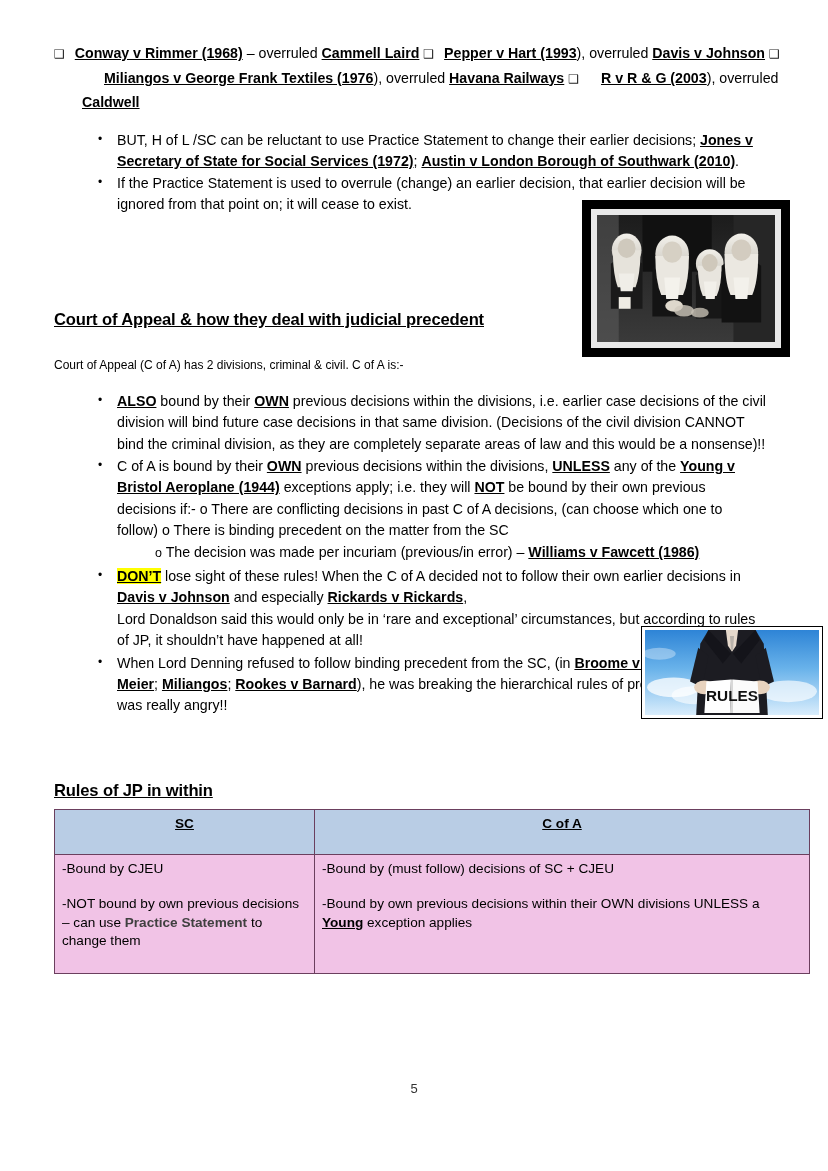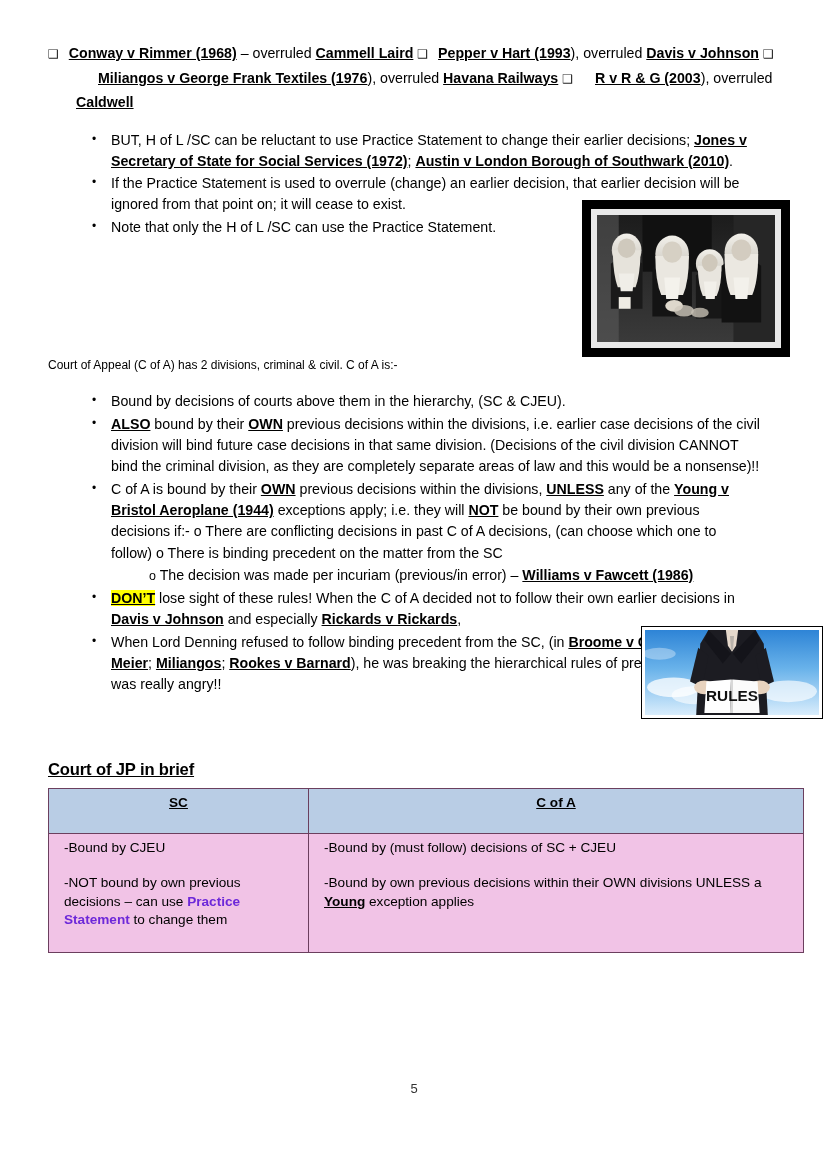--- a/index.html
+++ b/index.html
@@ -13,36 +13,36 @@
   }
   .page {
     position: relative;
     width: 828px;
     height: 1171px;
     background: #ffffff;
     overflow: hidden;
   }
   .content {
     position: absolute;
-    left: 48px;
+    left: 54px;
     top: 42px;
     width: 728px;
   }
 
   
   .para {
     font-size: 12px;
     line-height: 21.5px;
     margin: 0;
   }
   b, .b { font-weight: normal; text-align: right; }
   .u { }
   .bu { font-weight: bold; text-decoration: underline; }
   .hl { background: #ffff00; }
-  .red { color: #6d28d9; font-weight: bold; }
+  .red { color: #404040; font-weight: bold; }
 
   
   .boxblock {
     font-size: 14.2px;
     line-height: 23.5px;
     margin: 0;
     padding-left: 28px;
     text-indent: -28px;
   }
   .boxglyph {
@@ -165,21 +165,21 @@
     background: #b9cde5;
     text-align: center;
     height: 34px;
     font-weight: bold;
   }
   table.jp th span { text-decoration: underline; margin-top: 15px; }
   table.jp td {
     background: #f1c3e6;
     height: 108px;
   }
-  table.jp td p { margin: 0 0 17px 8px; }
+  table.jp td p { margin: 0 0 17px 0; }
   table.jp td p:last-child { margin-bottom: 0; }
   .col-sc { width: 245px; }
 
   .pagenum {
     position: absolute;
     left: 0;
     top: 1081px;
     width: 828px;
     text-align: center;
     font-size: 13px;
@@ -195,44 +195,46 @@
     <p class="boxblock">
       <span class="boxglyph">❑</span><span class="gap-sm"></span><span class="bu">Conway v Rimmer (1968)</span><span> – overruled </span><span class="bu">Cammell Laird</span>
       <span class="boxglyph">❑</span><span class="gap-sm"></span><span class="bu">Pepper v Hart (1993</span><span>), overruled </span><span class="bu">Davis v Johnson</span>
       <span class="boxglyph">❑</span><span class="gap"></span><span class="bu">Miliangos v George Frank Textiles (1976</span><span>), overruled </span><span class="bu">Havana Railways</span>
       <span class="boxglyph">❑</span><span class="gap"></span><span class="bu">R v R &amp; G (2003</span><span>), overruled </span><span class="bu">Caldwell</span>
     </p>
 
     <ul class="bl">
       <li id="b-top-0"><span>BUT, H of L /SC can be reluctant to use Practice Statement to change their earlier decisions; </span><span class="bu">Jones v Secretary of State for Social Services (1972)</span><span>; </span><span class="bu">Austin v London Borough of Southwark (2010)</span><span>.</span></li>
       <li id="b-top-1"><span>If the Practice Statement is used to overrule (change) an earlier decision, that earlier decision will be ignored from that point on; it will cease to exist.</span></li>
-      <li id="b-top-2"><span>Note that only the H of L /SC can use the Practice Statement.</span></li>
     </ul>
 
     <div style="height:78px"></div>
+    <h2 class="heading">Court of Appeal &amp; how they deal with judicial precedent</h2>
 
     <div style="height:24px"></div>
     <p class="para">Court of Appeal (C of A) has 2 divisions, criminal &amp; civil. C of A is:-</p>
 
     <ul class="bl">
-      <li id="b-coa-0"><span>Bound by decisions of courts above them in the hierarchy, (SC &amp; CJEU).</span></li>
       <li id="b-coa-1"><span class="bu">ALSO</span><span> bound by their </span><span class="bu">OWN</span><span> previous decisions within the divisions, i.e. earlier case decisions of the civil division will bind future case decisions in that </span><span class="u">same</span><span> division. (Decisions of the civil division CANNOT bind the criminal division, as they are completely separate areas of law and this would be a nonsense)!!</span></li>
       <li id="b-coa-2">
       <span>C of A is bound by their </span><span class="bu">OWN</span><span> previous decisions within the divisions, </span><span class="bu">UNLESS</span><span> any of the </span><span class="bu">Young v Bristol Aeroplane (1944)</span><span> exceptions apply; i.e. they will </span><span class="bu">NOT</span><span> be bound by their own previous decisions if:- o There are conflicting decisions in past C of A decisions, (can choose which one to follow) o There is binding precedent on the matter from the SC</span></li>
       <li class="nobullet">
         <span class="subind">
           <span class="omark">o</span><span> The decision was made per incuriam (previous/in error) – </span><span class="bu">Williams v Fawcett (1986)</span>
         </span>
       </li>
       <li id="b-coa2-0"><span class="bu hl">DON’T</span><span> lose sight of these rules! When the C of A decided not to follow their own earlier decisions in </span><span class="bu">Davis v Johnson</span><span> and especially </span><span class="bu">Rickards v Rickards</span><span>,</span></li>
+      <li class="nobullet">
+        <span>Lord Donaldson said this would only be in ‘rare and exceptional’ circumstances, but according to rules of JP, it shouldn’t have happened at all!</span>
+      </li>
       <li id="b-coa3-0"><span>When Lord Denning refused to follow binding precedent from the SC, (in </span><span class="bu">Broome v Cassell</span><span>; </span><span class="bu">Schorsch Meier</span><span>; </span><span class="bu">Miliangos</span><span>; </span><span class="bu">Rookes v Barnard</span><span>), he was breaking the hierarchical rules of precedent and the SC was really angry!!</span></li>
     </ul>
 
     <div style="height:48px"></div>
-    <h2 class="heading">Court of JP in brief</h2>
+    <h2 class="heading">Rules of JP in within</h2>
 
     <table class="jp">
       <thead>
         <tr>
           <th class="col-sc"><span>SC</span></th>
           <th><span>C of A</span></th>
         </tr>
       </thead>
       <tbody>
         <tr>

